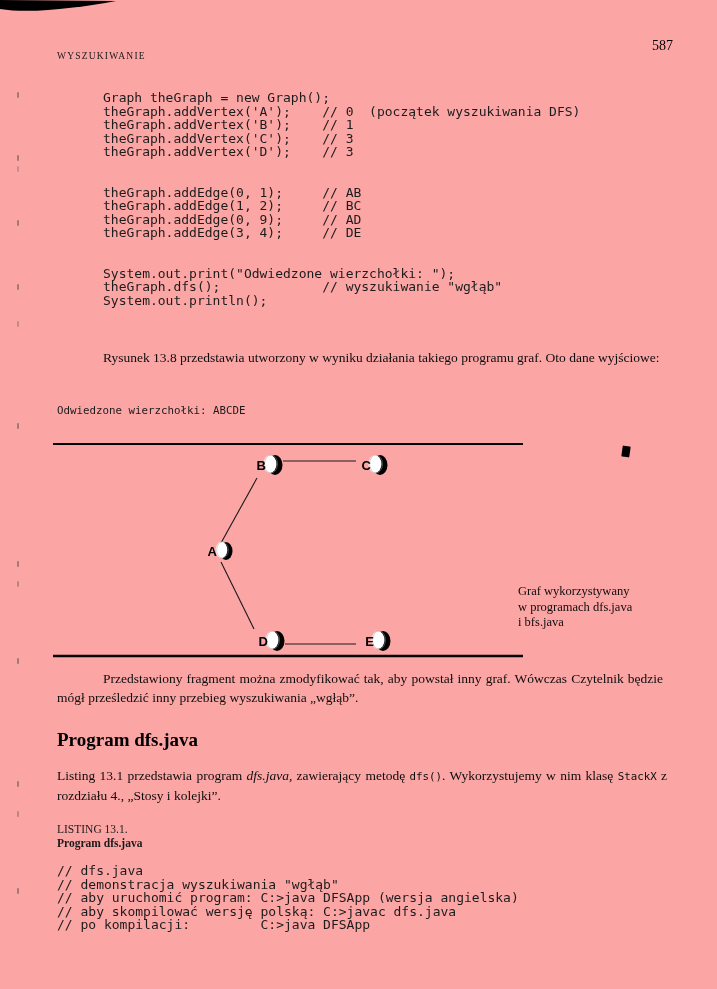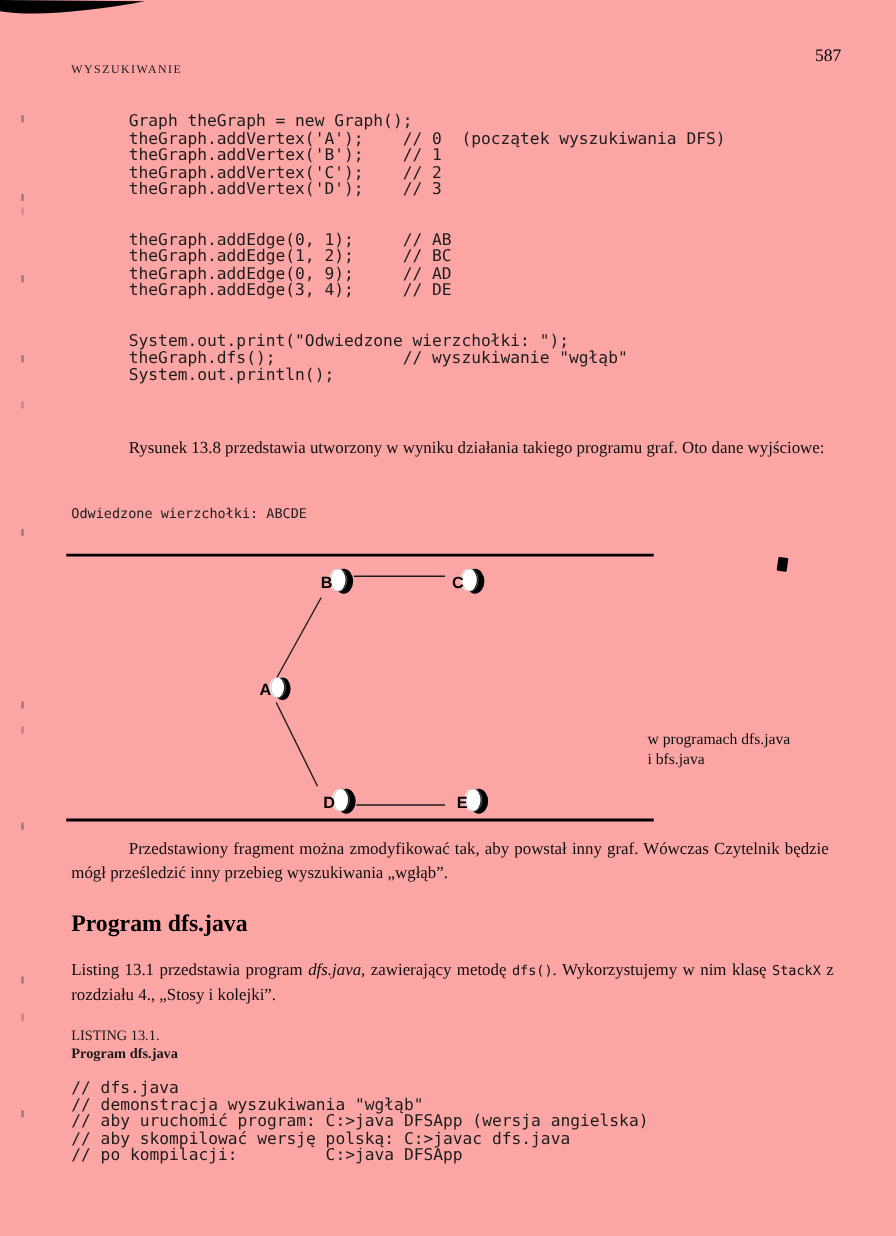--- a/index.html
+++ b/index.html
@@ -117,21 +117,21 @@
   <div class="abs margin-tick" style="top:811px;opacity:.4"></div>
   <div class="abs margin-tick" style="top:888px"></div>
 
   <div class="abs running-head">WYSZUKIWANIE</div>
   <div class="abs page-number">587</div>
 
   <div class="abs code-block code-top">
     <div class="code-line">Graph theGraph = new Graph();</div>
     <div class="code-line">theGraph.addVertex('A');    // 0  (początek wyszukiwania DFS)</div>
     <div class="code-line">theGraph.addVertex('B');    // 1</div>
-    <div class="code-line">theGraph.addVertex('C');    // 2</div>
+    <div class="code-line">theGraph.addVertex('C');    // 3</div>
     <div class="code-line">theGraph.addVertex('D');    // 3</div>
     <div class="code-line"></div>
     <div class="code-line"></div>
     <div class="code-line">theGraph.addEdge(0, 1);     // AB</div>
     <div class="code-line">theGraph.addEdge(1, 2);     // BC</div>
     <div class="code-line">theGraph.addEdge(0, 9);     // AD</div>
     <div class="code-line">theGraph.addEdge(3, 4);     // DE</div>
     <div class="code-line"></div>
     <div class="code-line"></div>
     <div class="code-line">System.out.print("Odwiedzone wierzchołki: ");</div>
@@ -183,20 +183,21 @@
       </g>
 
       <g>
         <ellipse cx="383" cy="211" rx="7.5" ry="10" fill="#000"></ellipse>
         <ellipse cx="378" cy="210" rx="6.5" ry="9" fill="#fff"></ellipse>
         <ellipse cx="379" cy="210" rx="6.5" ry="9" fill="none" stroke="#999" stroke-width="0.8" opacity="0.6"></ellipse>
         <text class="node-label" x="374" y="216" text-anchor="end">E</text>
       </g>
     </svg>
     <div class="fig-caption">
+      <div>Graf wykorzystywany</div>
       <div>w programach dfs.java</div>
       <div>i bfs.java</div>
     </div>
   </div>
 
   <div class="abs ink-blob"></div>
 
   <p class="abs para indent para-modify">Przedstawiony fragment można zmodyfikować tak, aby powstał inny graf. Wówczas Czytelnik będzie mógł prześledzić inny przebieg wyszukiwania „wgłąb”.</p>
 
   <h2 class="abs section-heading">Program dfs.java</h2>

